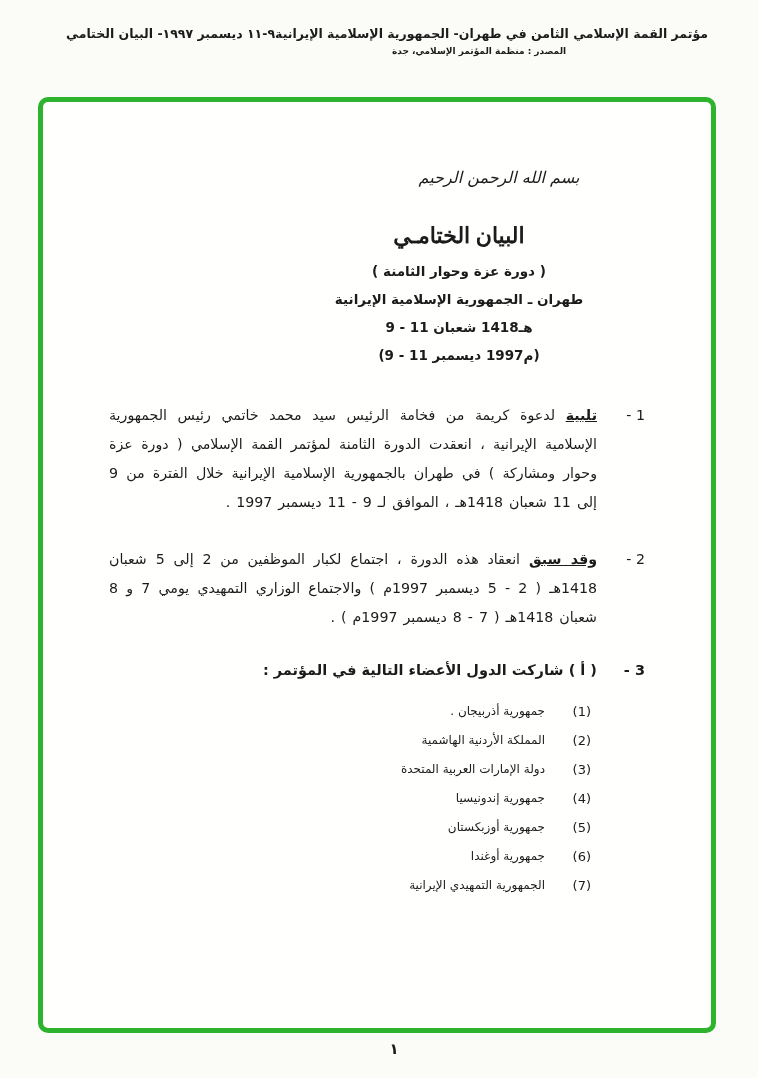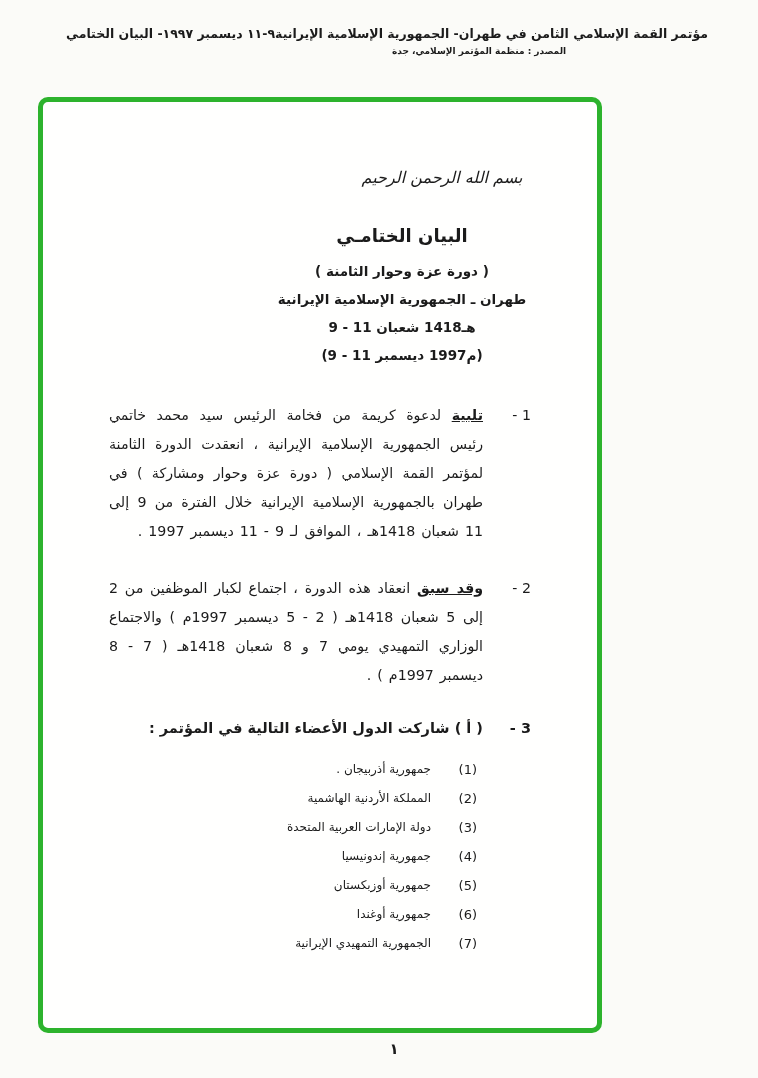--- a/index.html
+++ b/index.html
@@ -13,34 +13,34 @@
   }
 
   
   .doc-header { position:absolute; top:26px; left:16px; right:0; direction:rtl; text-align:center; }
   .header-title { font-size:12.5px; font-weight:700; }
   .header-source { font-size:9px; font-weight:700; margin-top:5px; transform:translateX(92px); }
 
   
   .frame {
     position:absolute; top:97px; left:38px;
-    width:564px; height:936px;
+    width:678px; height:936px;
     border:5px solid #2db32d; border-radius:10px;
     background:#fffffe;
     padding:0 66px;
     overflow:hidden;
   }
 
   .basmala {
     margin-top:66px; text-align:center; transform:translateX(122px);
     font-size:16px; font-style:italic; font-weight:500; direction:rtl;
   }
 
   .title-block { margin-top:36px; direction:rtl; text-align:center; transform:translateX(82px); }
-  .doc-title { font-size:18px; font-weight:800; line-height:26px; margin-bottom:8px; }
+  .doc-title { font-size:22px; font-weight:800; line-height:26px; margin-bottom:8px;font-family:Liberation Serif, serif; }
   .subtitle { font-size:13.5px; font-weight:700; line-height:28px; }
   .subtitle.date { direction:ltr; }
 
   
   .para { direction:rtl; display:flex; gap:14px; margin-top:32px; }
   .para + .para { margin-top:28px; }
   .para-num { flex:0 0 34px; font-size:14.2px; line-height:29px; }
   .para-text {
     flex:1; font-size:14.2px; line-height:29px;
     text-align:justify; text-justify:inter-word; word-spacing:1.5px;

